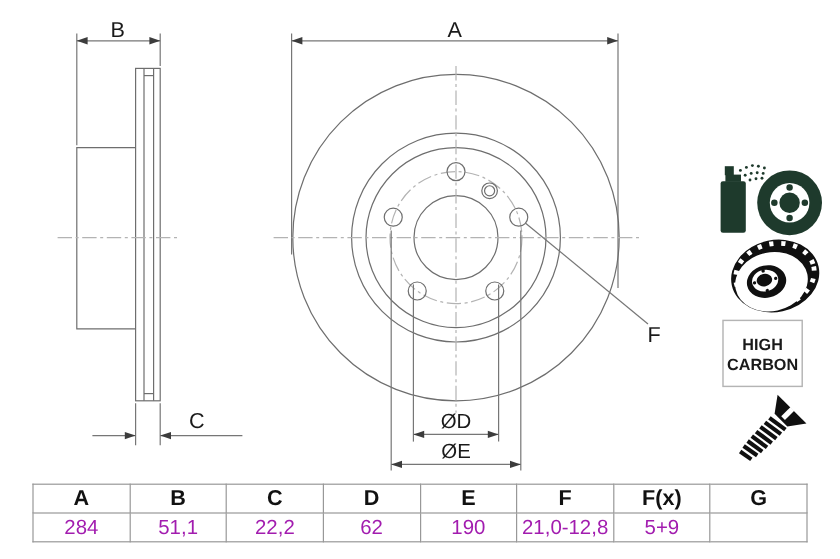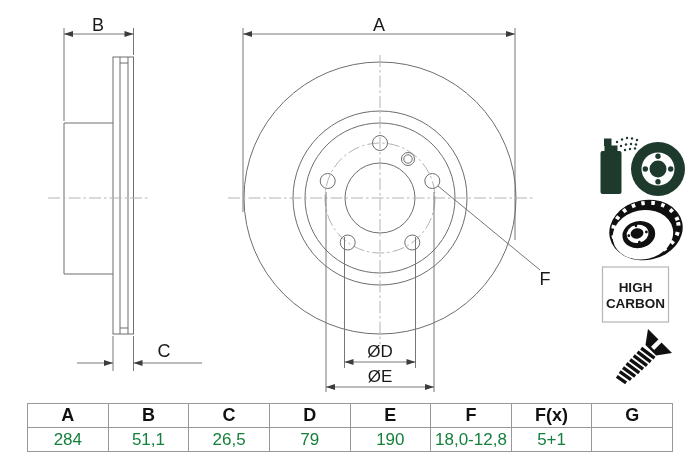--- a/index.html
+++ b/index.html
@@ -17,21 +17,21 @@
   .diatext { font-size:17px; }
   .hc-text { font-size:13.5px; font-weight:bold; }
   table.spec {
     position:absolute; left:27px; top:403px; width:646px;
     border-collapse:collapse; table-layout:fixed; background:#fff;
   }
   table.spec th, table.spec td {
     border:1px solid #989898; height:23px; padding:0; text-align:center; vertical-align:middle;
   }
   table.spec th { font-size:18px; font-weight:bold; color:#111; }
-  table.spec td { font-size:17px; font-weight:normal; color:#15803d; }
+  table.spec td { font-size:17px; font-weight:normal; color:#a21caf; }
 </style>
 </head>
 <body>
 
 <div class="stage">
 
 <svg class="drawing" width="700" height="400" viewBox="0 0 700 400">
 
   <g>
 
@@ -194,23 +194,23 @@
       <th>C</th>
       <th>D</th>
       <th>E</th>
       <th>F</th>
       <th>F(x)</th>
       <th>G</th>
     </tr>
     <tr>
       <td>284</td>
       <td>51,1</td>
-      <td>26,5</td>
-      <td>79</td>
+      <td>22,2</td>
+      <td>62</td>
       <td>190</td>
-      <td>18,0-12,8</td>
-      <td>5+1</td>
+      <td>21,0-12,8</td>
+      <td>5+9</td>
       <td></td>
     </tr>
   </tbody>
 </table>
 
 </div>
 
 </body></html>

